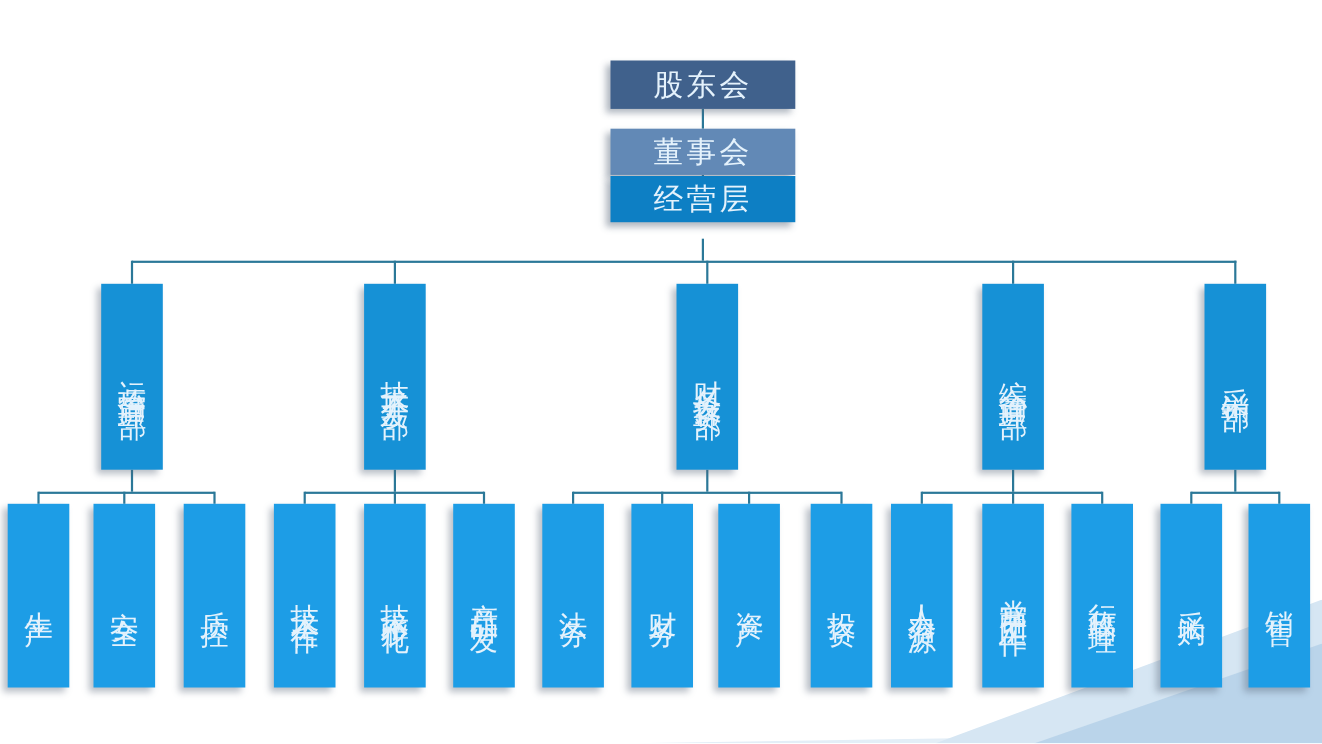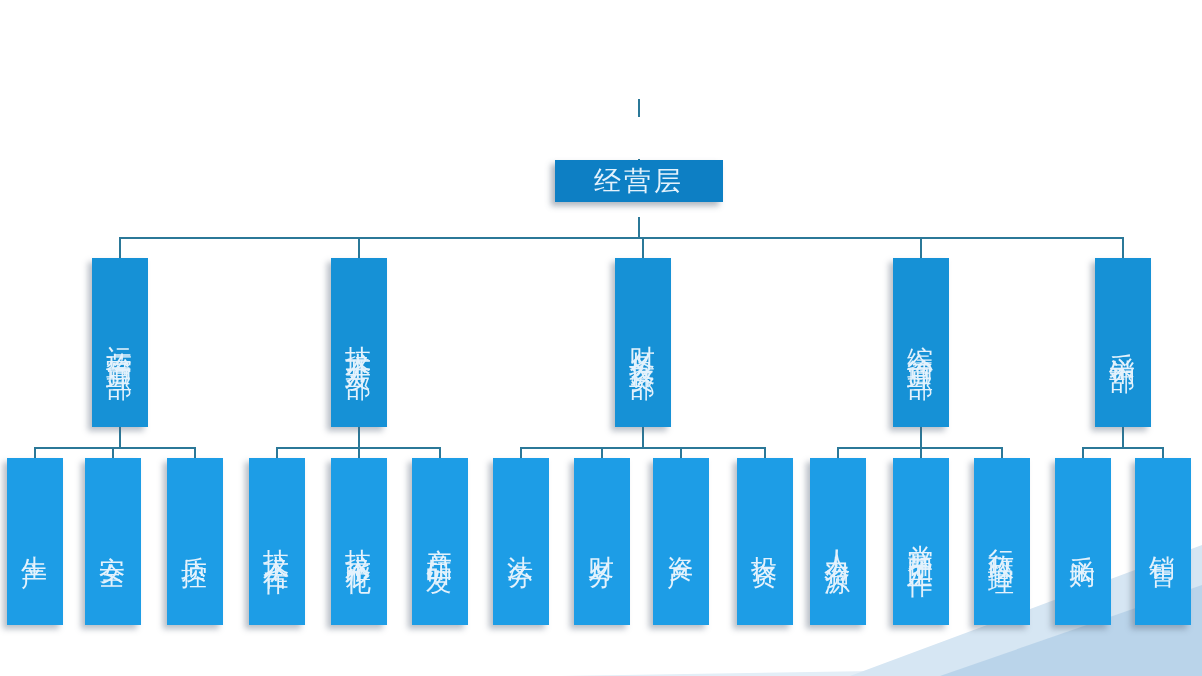--- a/index.html
+++ b/index.html
@@ -80,20 +80,22 @@
   <div class="ln vl" style="left:520px;top:447px;height:11px"></div>
   <div class="ln vl" style="left:601px;top:447px;height:11px"></div>
   <div class="ln vl" style="left:680px;top:447px;height:11px"></div>
   <div class="ln vl" style="left:764px;top:447px;height:11px"></div>
   <div class="ln vl" style="left:837px;top:447px;height:11px"></div>
   <div class="ln vl" style="left:920px;top:447px;height:11px"></div>
   <div class="ln vl" style="left:1001px;top:447px;height:11px"></div>
   <div class="ln vl" style="left:1082px;top:447px;height:11px"></div>
   <div class="ln vl" style="left:1162px;top:447px;height:11px"></div>
 
+  <div class="hbox" style="top:55px;height:44px;background:var(--box-shareholders)">股东会</div>
+  <div class="hbox" style="top:117px;height:42px;background:var(--box-board)">董事会</div>
   <div class="hbox" style="top:160px;height:42px;background:var(--box-management)">经营层</div>
 
   <div class="vbox dept" style="left:92px">
     <span class="vtext">运营管理部</span>
     </div>
   <div class="vbox dept" style="left:331px">
     <span class="vtext">技术开发部</span>
     </div>
   <div class="vbox dept" style="left:615px">
     <span class="vtext">财务投资部</span>

